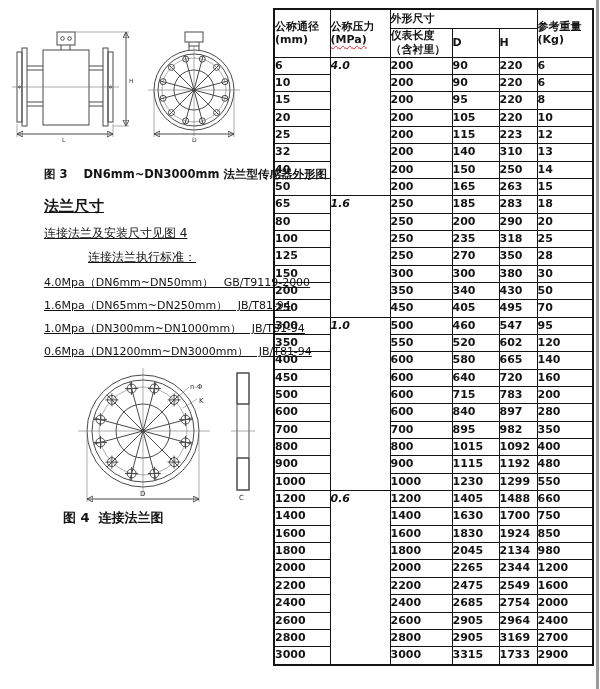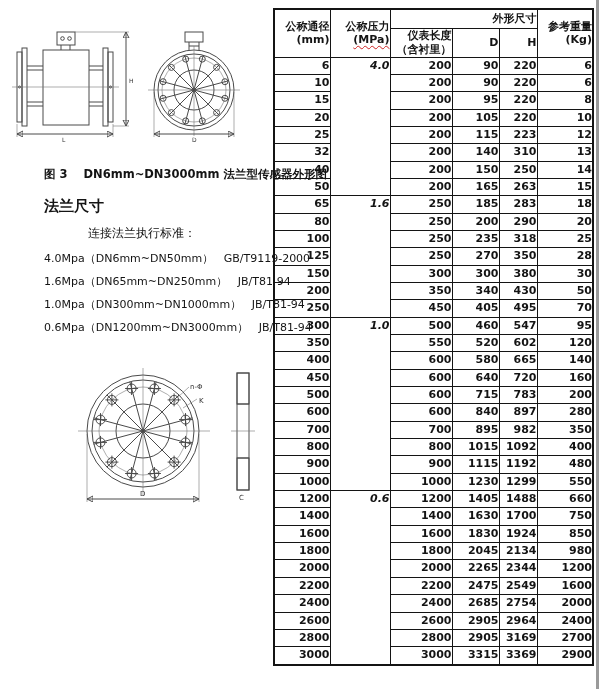--- a/index.html
+++ b/index.html
@@ -5,41 +5,41 @@
   html,body{margin:0;padding:0;background:#ffffff;}
   .page{position:relative;width:600px;height:689px;background:#ffffff;
         font-family:"DejaVu Sans","Liberation Sans",sans-serif;color:#141414;overflow:hidden;}
 
   
   .edge-strip{position:absolute;right:1px;top:0;width:3px;height:689px;background:#9a9a9a;}
 
   
   table.dims{position:absolute;left:273px;top:8px;width:319px;
              border-collapse:collapse;table-layout:fixed;
-             border:2px solid #141414;text-align:right;}
+             border:2px solid #141414;text-align:left;}
   table.dims th,table.dims td{border:1px solid #141414;padding:0;overflow:hidden;}
   table.dims thead th{font-size:11px;font-weight:bold;line-height:1.25;vertical-align:middle;}
   th.span-head{height:18px;}
   table.dims tbody td{height:16.35px;line-height:16.35px;font-size:11px;font-weight:bold;}
   td.pressure-cell{vertical-align:top;line-height:17px;font-style:italic;}
   .squiggle{text-decoration:underline;text-decoration-style:wavy;text-decoration-color:#cc2222;
             text-decoration-thickness:1px;text-underline-offset:2px;}
 
   
   .left-panel{position:absolute;left:0;top:0;width:273px;height:689px;}
   .fig-svg{position:absolute;left:8px;}
   #fig3-svg{top:20px;}
   #fig4-svg{top:362px;}
   svg line,svg rect,svg circle,svg path,svg polyline{stroke:#4a4a4a;fill:none;stroke-width:1;}
   svg .thin{stroke-width:0.6;stroke:#777;}
   svg text{font-size:6px;fill:#333;stroke:none;font-family:"DejaVu Sans",sans-serif;}
   svg text.lg{font-size:7px;}
   .fig3-caption{position:absolute;left:44px;top:167px;width:224px;
                 font-size:11.5px;font-weight:600;white-space:pre;}
-  .flange-text{position:absolute;left:44px;top:197px;width:224px;}
+  .flange-text{position:absolute;left:44px;top:197px;width:224px;text-decoration:underline;}
   .flange-text h2{margin:0 0 9px 0;font-size:15px;font-weight:bold;}
   .flange-line{font-size:12px;margin-bottom:7px;white-space:pre;}
   .flange-line.last{margin-bottom:9px;margin-left:44px;}
   .std-line{font-size:11px;margin-bottom:8px;white-space:pre;}
   .fig4-caption{position:absolute;left:63px;top:509px;font-size:13px;font-weight:bold;white-space:pre;}
 </style>
 </head>
 <body>
 
 <div class="page">
@@ -123,20 +123,21 @@
         <line class="thin" x1="226" y1="72" x2="226" y2="117"></line>
         <line x1="146" y1="114" x2="226" y2="114" marker-start="url(#arr3)" marker-end="url(#arr3)" stroke-width="0.7"></line>
         <text x="184" y="122">D</text>
       </g>
     </svg>
 
     <div class="fig3-caption">图 3    DN6mm~DN3000mm 法兰型传感器外形图</div>
 
     <div class="flange-text">
       <h2>法兰尺寸</h2>
+      <div class="flange-line">连接法兰及安装尺寸见图 4</div>
       <div class="flange-line last">连接法兰执行标准：</div>
       <div class="std-line">4.0Mpa（DN6mm~DN50mm）   GB/T9119-2000</div>
       <div class="std-line">1.6Mpa（DN65mm~DN250mm）   JB/T81-94</div>
       <div class="std-line">1.0Mpa（DN300mm~DN1000mm）   JB/T81-94</div>
       <div class="std-line">0.6Mpa（DN1200mm~DN3000mm）   JB/T81-94</div>
     </div>
 
     <svg id="fig4-svg" class="fig-svg" width="258" height="145" viewBox="0 0 258 145">
       <defs>
         <g id="bolt4">
@@ -191,20 +192,21 @@
         <rect x="229" y="11" width="12" height="117"></rect>
         <rect x="229" y="11" width="12" height="31" fill="url(#hatch4)"></rect>
         <rect x="229" y="96" width="12" height="32" fill="url(#hatch4)"></rect>
         <line x1="229" y1="42" x2="241" y2="42"></line>
           <line x1="229" y1="96" x2="241" y2="96"></line>
         <line class="thin" x1="223" y1="69" x2="247" y2="69"></line>
         <text class="lg" x="231" y="138">C</text>
       </g>
     </svg>
 
+    <div class="fig4-caption">图 4  连接法兰图</div>
   </div>
 
   <table class="dims">
     <colgroup>
       <col style="width:56px">
         <col style="width:60px">
         <col style="width:62px">
       <col style="width:47px">
         <col style="width:38px">
         <col style="width:56px">
@@ -474,20 +476,20 @@
           <td>2800</td>
           <td>2800</td>
           <td>2905</td>
           <td>3169</td>
           <td>2700</td>
         </tr>
         <tr>
           <td>3000</td>
           <td>3000</td>
           <td>3315</td>
-          <td>3369</td>
+          <td>1733</td>
           <td>2900</td>
         </tr>
       </tbody>
   </table>
 
   <div class="edge-strip"></div>
 </div>
 
 </body></html>

